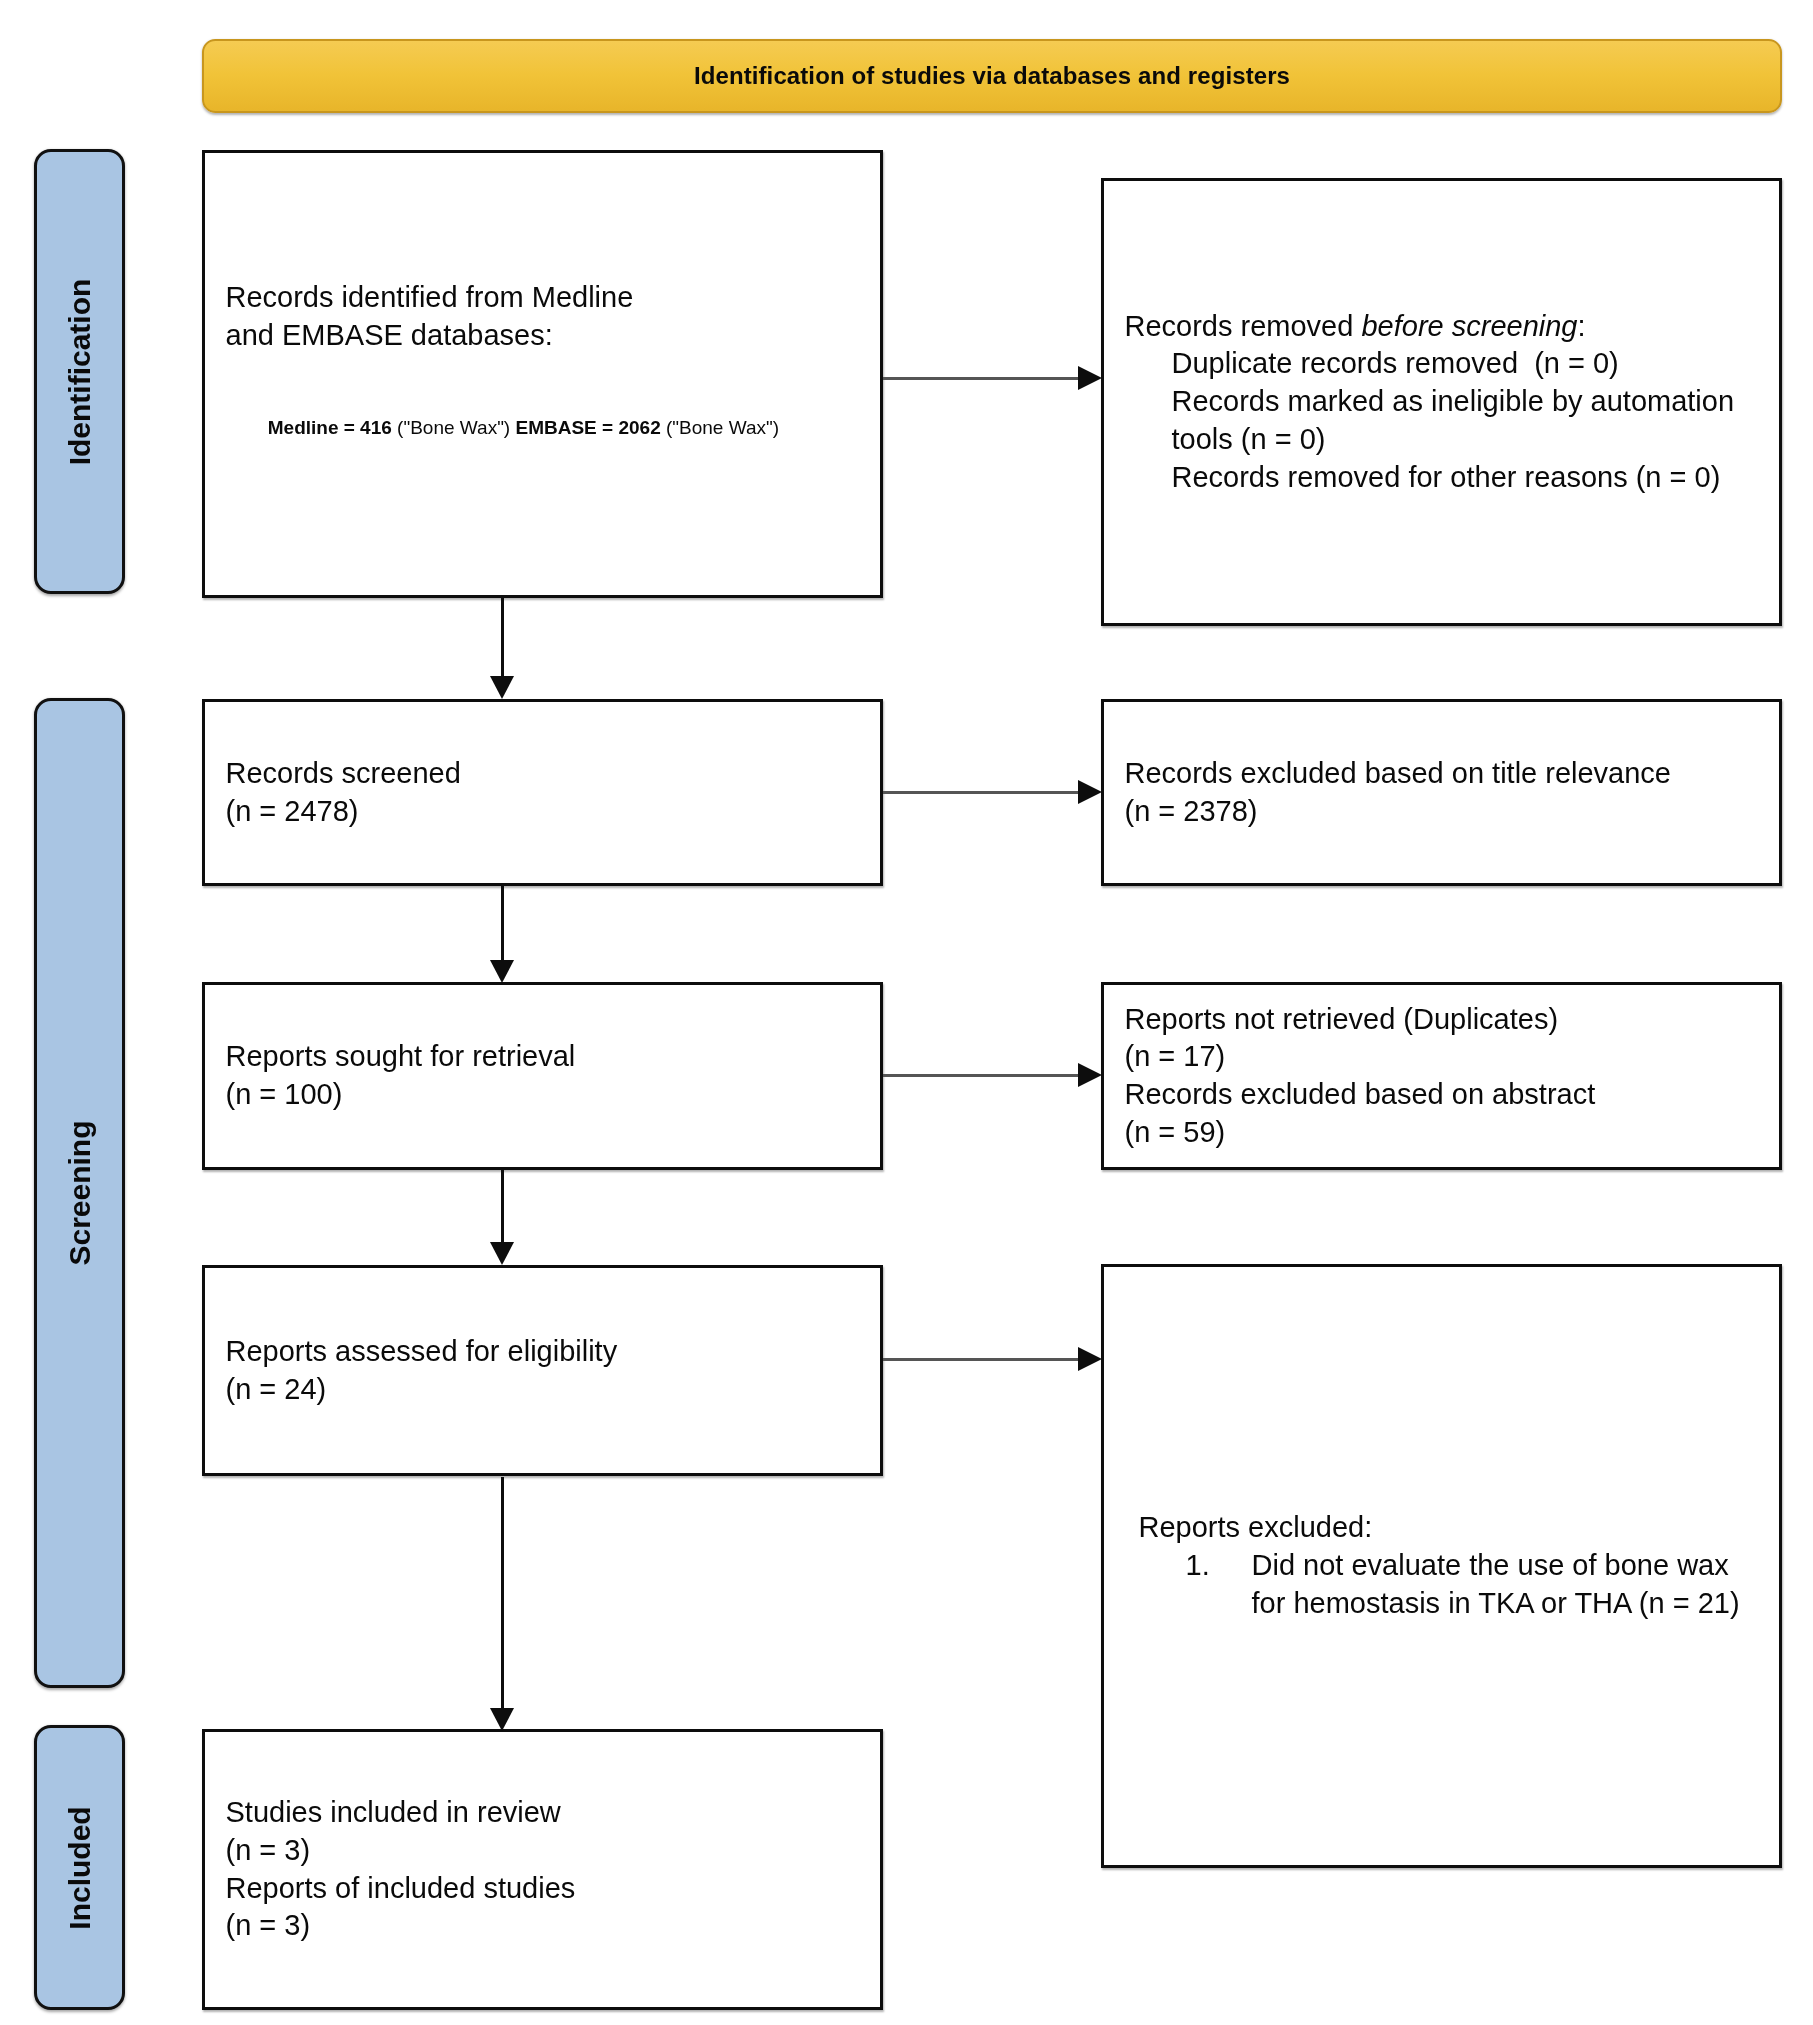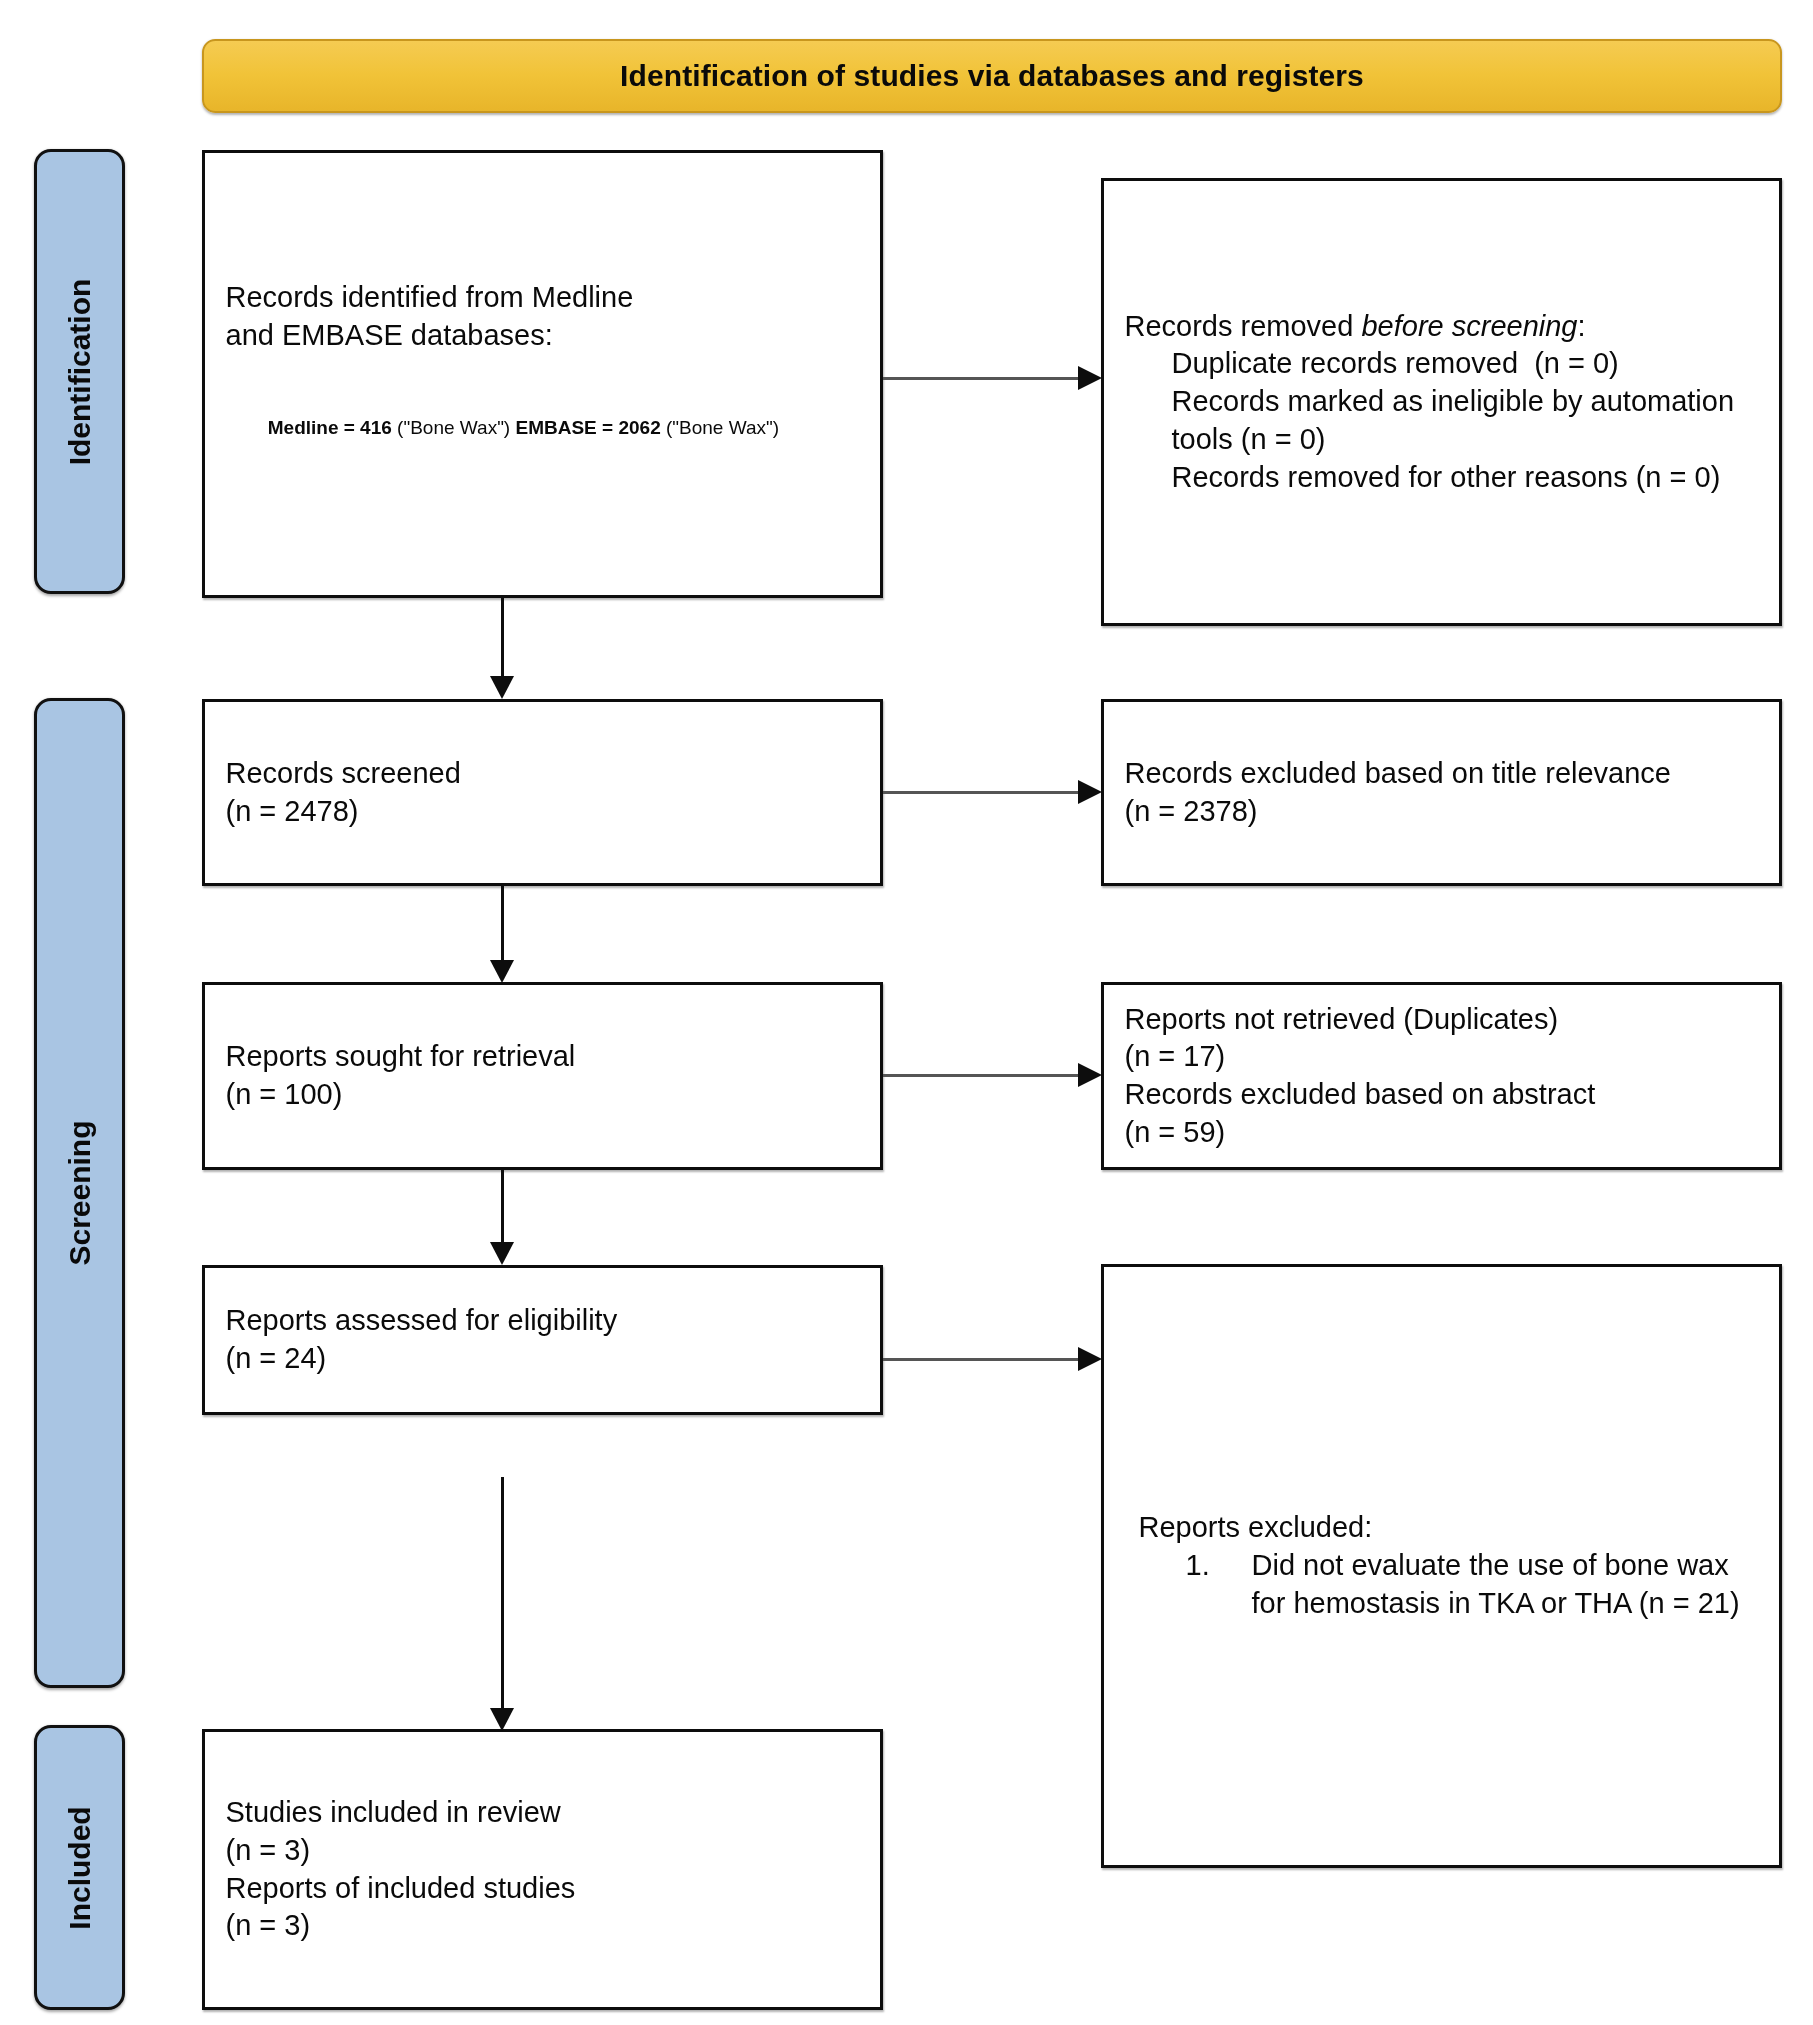--- a/index.html
+++ b/index.html
@@ -29,21 +29,21 @@
     background: linear-gradient(180deg, #F5CB52 0%, #F1C338 48%, #E8B52A 100%);
     border: 2.4px solid #C8961E;
     border-radius: 13.3px;
     box-sizing: border-box;
     display: flex;
     align-items: center;
     justify-content: center;
     box-shadow: 0 1.8px 2.4px rgba(0,0,0,0.30);
   }
   .banner-title {
-    font-size: 30px;
+    font-size: 24px;
     font-weight: bold;
     color: #0a0a0a;
     letter-spacing: 0.1px;
     text-align: center;
   }
 
   
   .rail {
     position: absolute;
     background: #A9C5E3;
@@ -113,21 +113,21 @@
   .numlist .num {
     width: 66px;
     flex: 0 0 66px;
   }
   .numlist .txt { flex: 1 1 auto; }
 
   
   #box-identified  { left: 202px;  top: 150px;  width: 681px; height: 448px; }
   #box-screened    { left: 202px;  top: 699px; width: 681px; height: 187px; }
   #box-sought      { left: 202px;  top: 982px; width: 681px; height: 188px; }
-  #box-assessed    { left: 202px;  top: 1265px; width: 681px; height: 150px; }
+  #box-assessed    { left: 202px;  top: 1265px; width: 681px; height: 211px; }
   #box-included    { left: 202px;  top: 1729px; width: 681px; height: 281px; }
 
   
   #box-removed     { left: 1101px; top: 150px;  width: 681px; height: 448px; margin-top: 28px; }
   #box-excl-title  { left: 1101px; top: 699px; width: 681px; height: 187px; }
   #box-notretr     { left: 1101px; top: 982px; width: 681px; height: 188px; }
   #box-excl-reports{ left: 1101px; top: 1264px; width: 681px; height: 604px; }
   #box-excl-reports .box-inner { padding-top: 0; margin-left: 14px; }
 
   

